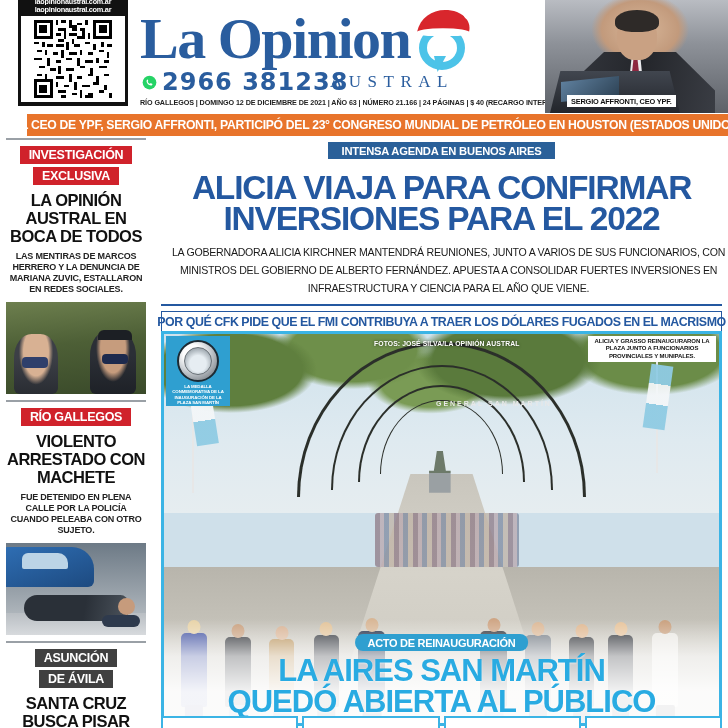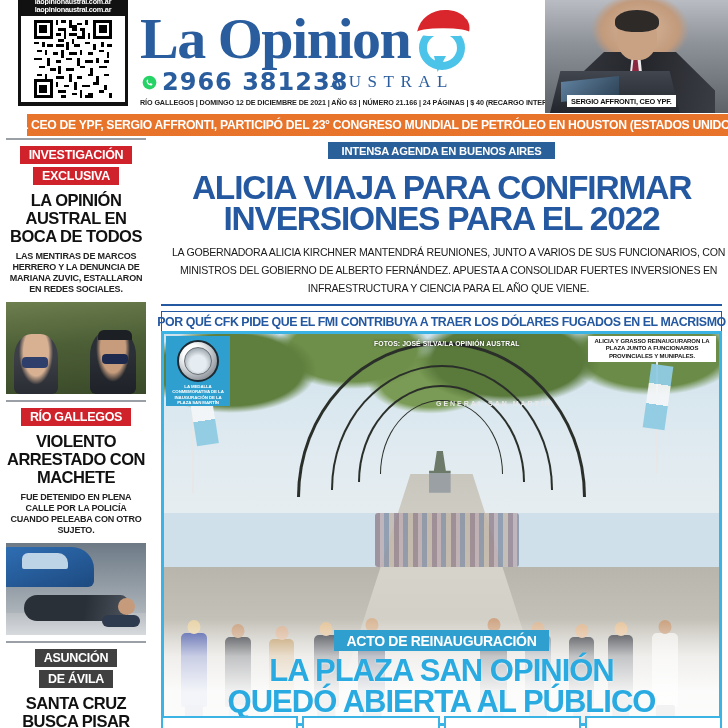--- a/index.html
+++ b/index.html
@@ -297,22 +297,22 @@
     margin-top: 2px; letter-spacing: -0.1px;
   }
   .alicia-cap {
     position:absolute; right: 3px; top: 2px; width: 128px; background:#fff;
     color:#111; font-size: 6px; font-weight:700; line-height: 7.4px;
     text-align:center; padding: 2px 3px; letter-spacing:-0.1px;
   }
 
   .acto-kicker {
     position:absolute; left:50%; transform:translateX(-50%); bottom: 72px;
-    background:#2f9fd0; color:#fff; font-size: 14px; font-weight:800;
-    padding: 2.5px 13px; letter-spacing:-0.3px; white-space:nowrap;
+    background:#2f9fd0; color:#fff; font-size: 11px; font-weight:800;
+    padding: 2.5px 13px; letter-spacing:-0.3px; white-space:nowrap;border-radius:8px;
   }
   .plaza-head {
     position:absolute; left:0; right:0; bottom: 6px; text-align:center;
     color:#29abe2; font-weight:800; font-size: 31px; line-height: 31px;
     letter-spacing: -1px; text-shadow: 0 1px 2px rgba(255,255,255,.55);
   }
   .plaza-shade {
     position:absolute; left:0; right:0; bottom:0; height: 104px;
     background: linear-gradient(180deg, rgba(255,255,255,0) 0%, rgba(255,255,255,.72) 36%, rgba(255,255,255,.94) 70%);
   }
@@ -597,21 +597,21 @@
 
         <div class="medal-inset">
           <div class="coin"></div>
           <div class="medal-cap">LA MEDALLA CONMEMORATIVA DE LA INAUGURACIÓN DE LA PLAZA SAN MARTÍN</div>
         </div>
 
         <div class="alicia-cap">ALICIA Y GRASSO REINAUGURARON LA PLAZA JUNTO A FUNCIONARIOS PROVINCIALES Y MUNIPALES.</div>
 
         <div class="acto-kicker">ACTO DE REINAUGURACIÓN</div>
         <div class="plaza-head">
-          <div>LA PLAZA SAN OPINIÓN</div>
+          <div>LA AIRES SAN MARTÍN</div>
           <div>QUEDÓ ABIERTA AL PÚBLICO</div>
         </div>
       </div>
 
       <div class="footer-strip">
         <div class="cellb"></div>
         <div class="cellb"></div>
         <div class="cellb"></div>
         <div class="cellb"></div>
       </div>

